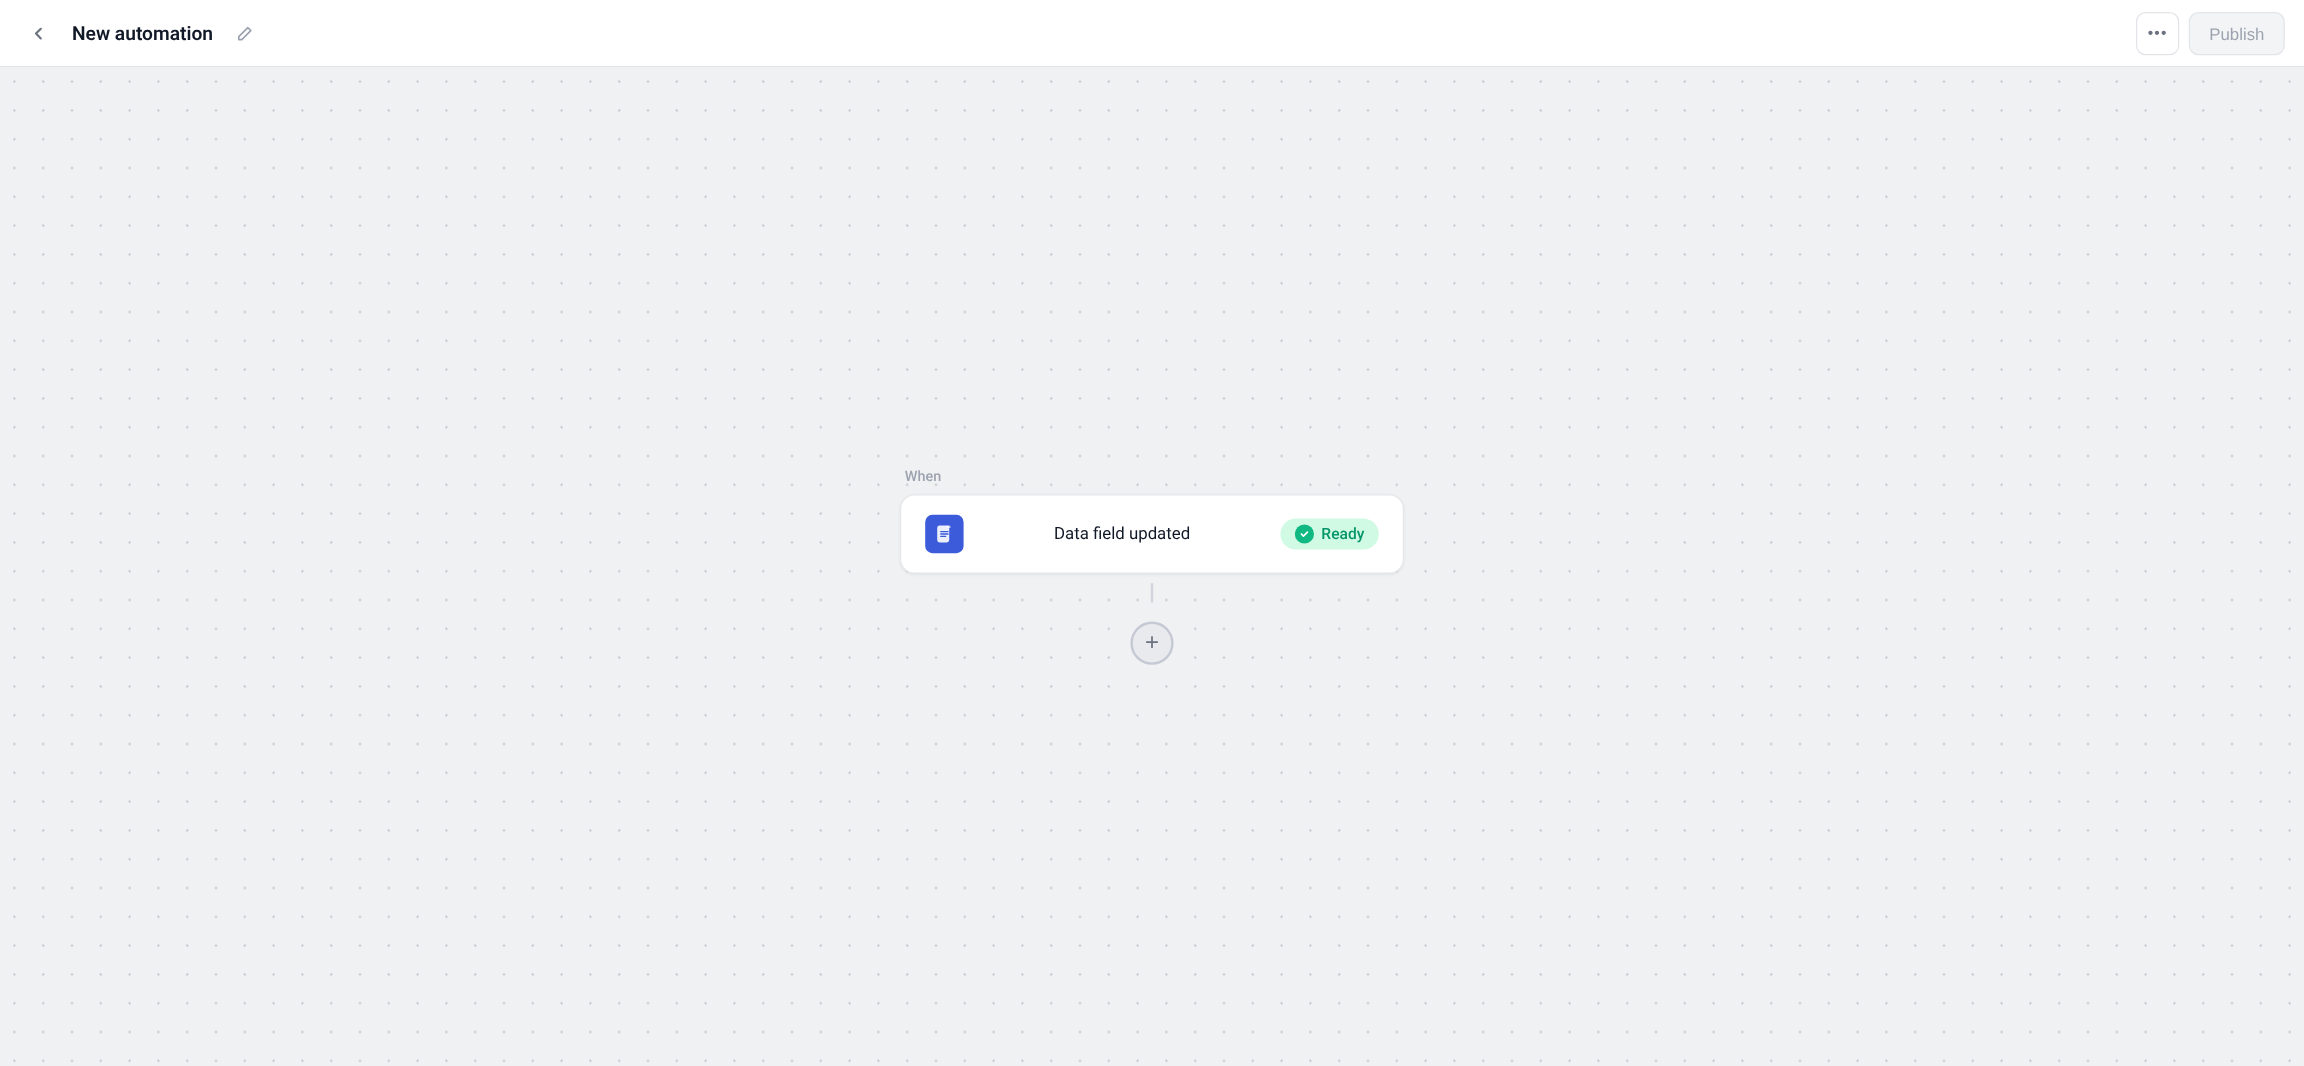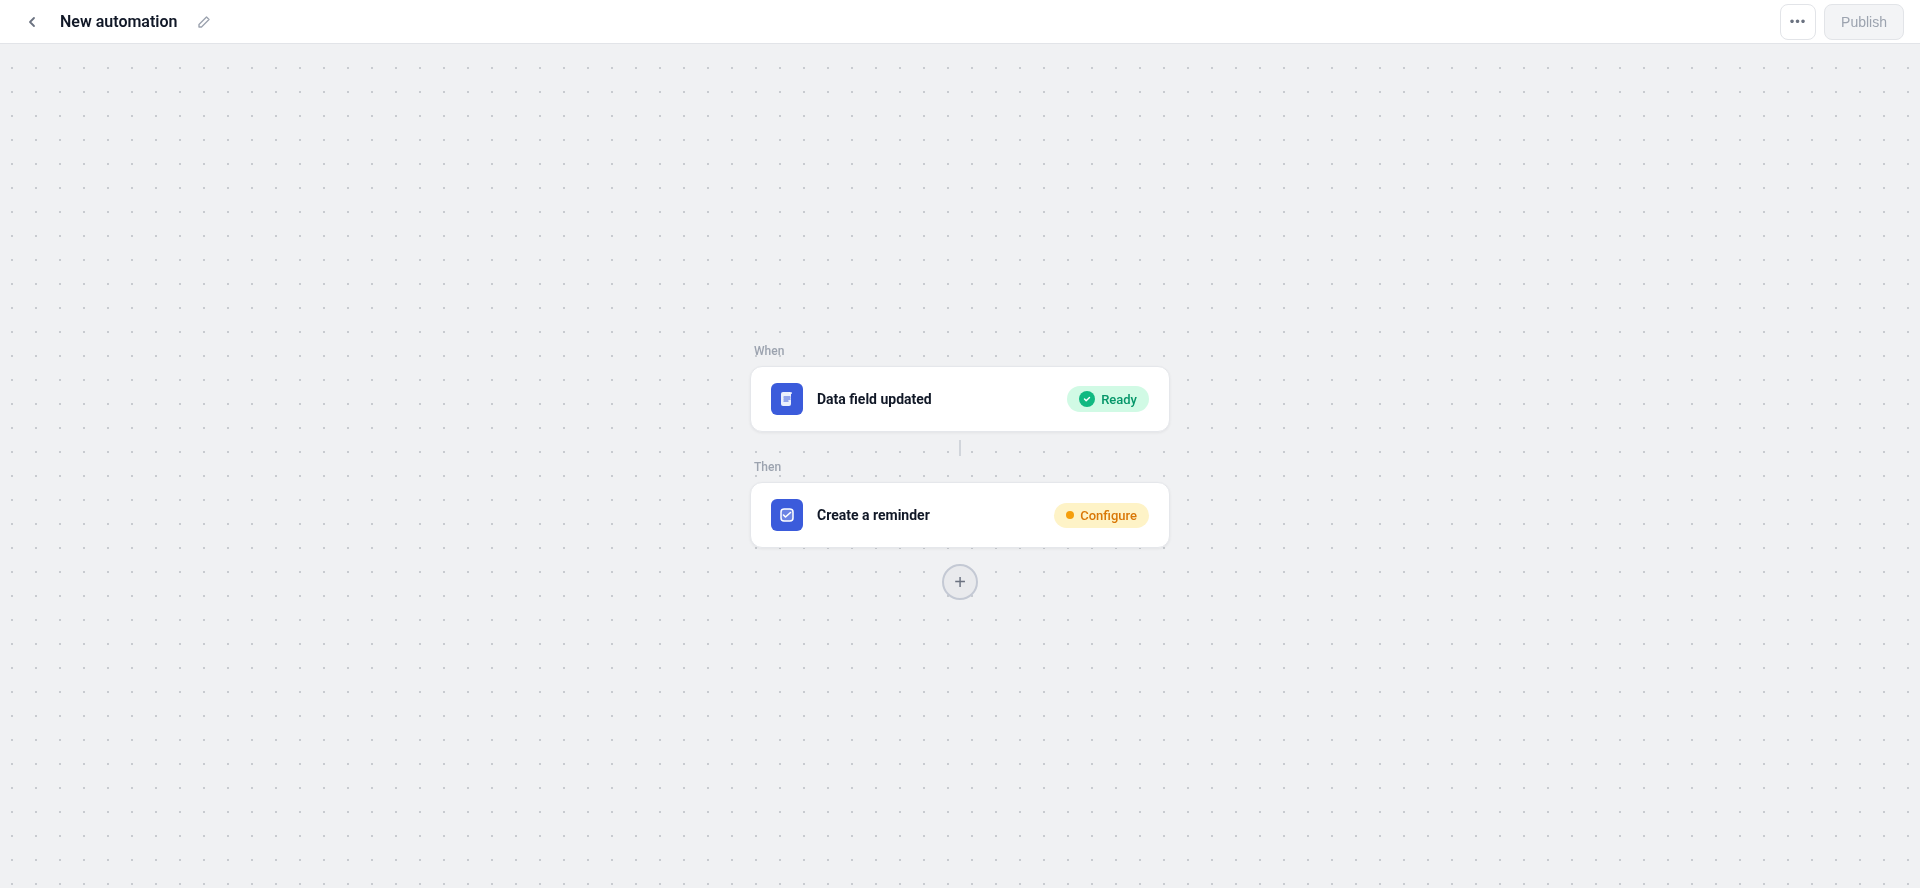--- a/index.html
+++ b/index.html
@@ -27,21 +27,21 @@
       align-items: center;
       justify-content: center;
     }
 
     
     .header {
       position: absolute;
       top: 0;
       left: 0;
       right: 0;
-      height: 44px;
+      height: 56px;
       background: #ffffff;
       border-bottom: 1px solid #e2e4e8;
       display: flex;
       align-items: center;
       padding: 0 16px;
       z-index: 10;
     }
 
     .header-left {
       display: flex;
@@ -162,22 +162,23 @@
     }
 
     .card-icon-checkbox {
       background: #3b5bdb;
       border-radius: 6px;
     }
 
     .card-title {
       flex: 1;
       font-size: 14px;
-      font-weight: 700;
+      font-weight: 400;
       color: #111827;
+      text-align: center;
     }
 
     .badge-ready {
       display: flex;
       align-items: flex-end;
       gap: 6px;
       background: #d1fae5;
       color: #059669;
       font-size: 13px;
       font-weight: 500;
@@ -294,34 +295,17 @@
               <path d="M2.5 5L4.2 6.8L7.5 3.5" stroke="white" stroke-width="1.4" stroke-linecap="round" stroke-linejoin="round"></path>
             </svg>
           </div>
           <span>Ready</span>
         </div>
       </div>
     </div>
 
     <div class="connector-line"></div>
 
-    <div class="section-block">
-      <div class="section-label">Then</div>
-      <div class="card">
-        <div class="card-icon card-icon-checkbox">
-          <svg width="18" height="18" viewBox="0 0 18 18" fill="none" xmlns="http://www.w3.org/2000/svg">
-            <rect x="3" y="3" width="12" height="12" rx="3" fill="white" opacity="0.25"></rect>
-            <rect x="3" y="3" width="12" height="12" rx="3" stroke="white" stroke-width="1.5"></rect>
-            <path d="M5.5 9L7.5 11L12.5 6.5" stroke="white" stroke-width="1.6" stroke-linecap="round" stroke-linejoin="round"></path>
-          </svg>
-        </div>
-        <span class="card-title">Create a reminder</span>
-        <div class="badge-configure">
-          <div class="badge-dot badge-dot-yellow"></div>
-          <span>Configure</span>
-        </div>
-      </div>
-    </div>
 
     <button class="add-btn">+</button>
 
   </div>
 </div>
 
 </body></html>

